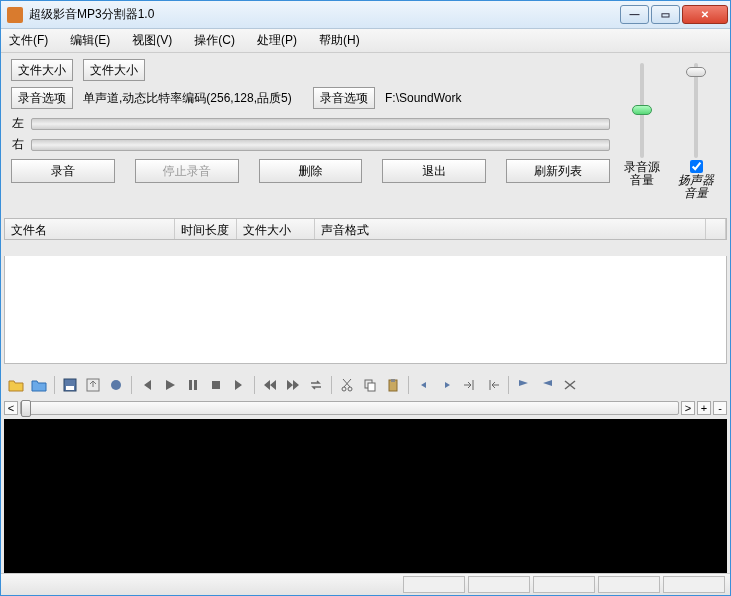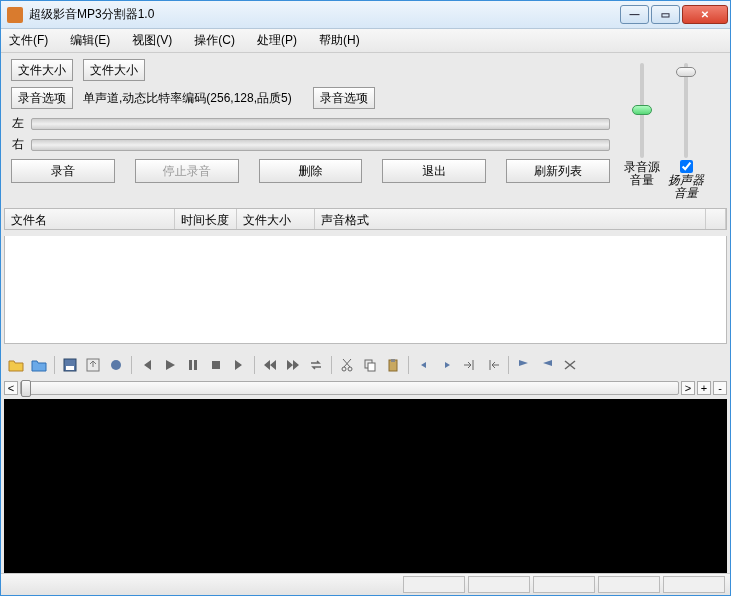--- a/index.html
+++ b/index.html
@@ -11,34 +11,34 @@
 .winbtns { display:flex; gap:2px; }
 .wbtn { width:29px; height:19px; border:1px solid #6a8fb3; border-radius:3px; display:flex; align-items:center; justify-content:center; font-size:10px; font-weight:bold; background:linear-gradient(#eef5fc,#cfe2f4); color:#334; cursor:pointer; }
 .wbtn.close { background:linear-gradient(#f08070,#d94530); color:#fff; width:46px; border-color:#9a3020; }
 .menubar { height:24px; background:linear-gradient(#f7f7f7,#e9e9e9); border-bottom:1px solid #ccc; display:flex; align-items:center; padding:0 8px; gap:22px; }
 .menubar span { cursor:pointer; }
 .content { flex:1; display:flex; flex-direction:column; padding:0; background:#eaeaea; }
 .upper { padding:6px 10px 2px; display:flex; }
 .leftpanel { flex:1; }
 .sbtn { width:62px; height:22px; border:1px solid #999; background:linear-gradient(#fff,#e6e6e6); cursor:pointer; font-size:12px; }
 .label { font-size:12px; }
-.sliderpanel { width:110px; display:flex; align-items:flex-start; padding-left:10px; }
+.sliderpanel { width:110px; display:flex; gap:10px; align-items:flex-start; padding-left:10px; }
 .vslider { width:44px; display:flex; flex-direction:column; align-items:center; }
 .track { width:4px; height:95px; background:#ccc; border-radius:2px; position:relative; margin:4px 0 2px; }
 .knob { position:absolute; left:-8px; width:20px; height:10px; background:linear-gradient(#fafafa,#d9d9d9); border:1px solid #888; border-radius:5px; }
 .slabel { font-size:12px; text-align:center; line-height:13px; margin-top:1px; }
 .chk { display:flex; align-items:center; gap:2px; }
 .channels { margin:2px 0 6px; }
 .chrow { display:flex; align-items:center; gap:6px; margin-bottom:4px; }
 .chlabel { width:14px; text-align:center; }
 .bar { flex:1; height:12px; background:linear-gradient(#d0d0d0,#f0f0f0,#d0d0d0); border:1px solid #aaa; border-radius:2px; }
 .bigbtns { display:flex; gap:20px; margin:2px 0 6px; }
 .bigbtn { flex:1; height:24px; border:1px solid #999; background:linear-gradient(#fff,#e6e6e6); cursor:pointer; font-size:12px; }
 .bigbtn:disabled { color:#999;text-align:center; }
-.listhead { display:flex; background:linear-gradient(#f8f8f8,#e8e8e8); border:1px solid #bbb; height:22px; margin:6px 3px; }
+.listhead { display:flex; background:linear-gradient(#f8f8f8,#e8e8e8); border:1px solid #bbb; height:22px; margin:16px 3px; }
 .lh { border-right:1px solid #ccc; padding:3px 6px; font-size:12px; }
 .listbody { height:108px; background:#fff; border:1px solid #bbb; border-top:none; margin:0 3px 6px; }
 .toolbar { height:24px; margin:3px 3px 0; display:flex; align-items:center; gap:5px; padding:0 3px; }
 .tbtn { width:18px; height:18px; display:flex; align-items:center; justify-content:center; cursor:pointer; color:#555; }
 .tbtn svg { display:block; }
 .sep { width:1px; height:18px; background:#bbb; margin:0 1px; }
 .seekrow { height:18px; margin:2px 3px 0; display:flex; align-items:center; gap:2px; }
 .seek { flex:1; height:14px; background:linear-gradient(#fafafa,#e8e8e8); border:1px solid #aaa; border-radius:2px; position:relative; }
 .seek .sknob { position:absolute; left:0; top:-2px; width:10px; height:17px; background:linear-gradient(#fafafa,#d9d9d9); border:1px solid #888; border-radius:2px; }
 .sym { width:14px; height:14px; border:1px solid #aaa; background:#fafafa; display:flex; align-items:center; justify-content:center; font-size:11px; cursor:pointer; }
@@ -76,20 +76,21 @@
     <div class="upper">
       <div class="leftpanel">
         <div class="row2">
           <button class="sbtn">文件大小</button>
           <button class="sbtn">文件大小</button>
         </div>
         <div class="row2">
           <button class="sbtn">录音选项</button>
           <span class="label">单声道,动态比特率编码(256,128,品质5)</span>
           <button class="sbtn">录音选项</button>
+          <span class="label">F:\SoundWork</span>
         </div>
         <div class="channels">
           <div class="chrow">
             <div class="chlabel">左</div>
             <div class="bar"></div>
           </div>
           <div class="chrow">
             <div class="chlabel">右</div>
             <div class="bar"></div>
           </div>

